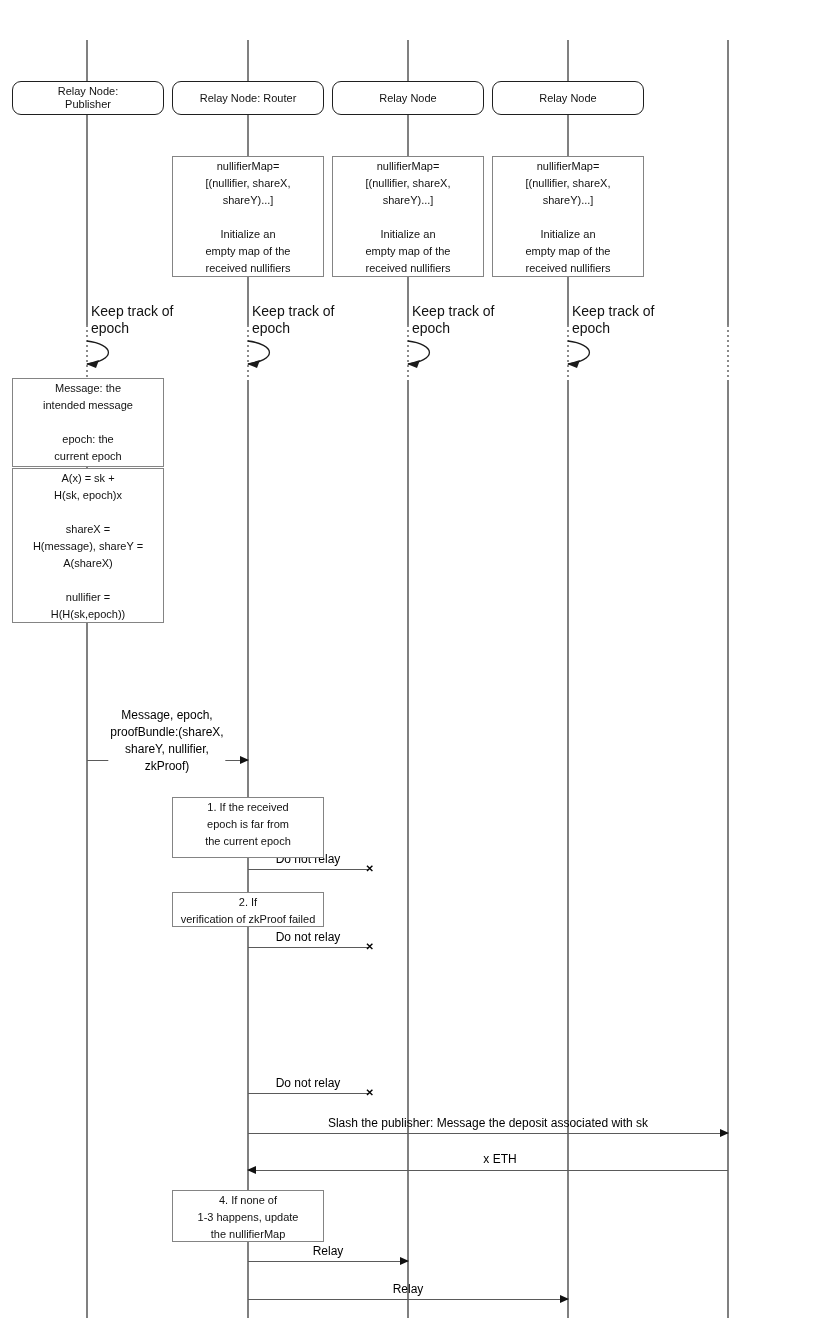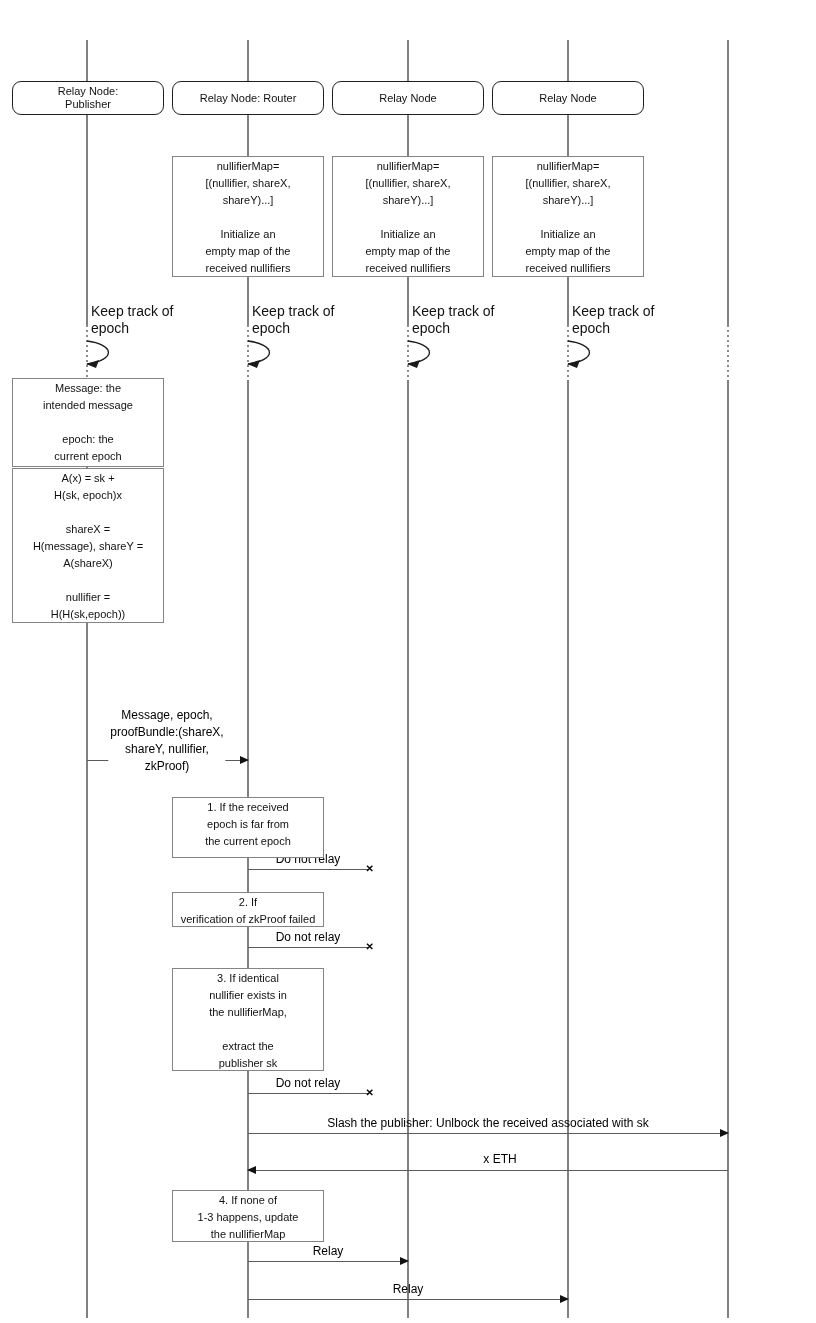--- a/index.html
+++ b/index.html
@@ -154,32 +154,26 @@
     <span class="x-end">✕</span>
   </div>
 
   <div class="note" style="left:172px;top:892px;height:35px;">2. If
 verification of zkProof failed</div>
   <div class="msg-label" style="left:308px;top:930px;">Do not relay</div>
   <div class="arrow" style="left:248px;top:947px;width:120px;">
     <span class="x-end">✕</span>
   </div>
 
-  <div class="note" style="left:172px;top:968px;height:103px;">3. If identical
-nullifier exists in
-the nullifierMap,
-
-extract the
-publisher sk</div>
   <div class="msg-label" style="left:308px;top:1076px;">Do not relay</div>
   <div class="arrow" style="left:248px;top:1093px;width:120px;">
     <span class="x-end">✕</span>
   </div>
 
-  <div class="msg-label" style="left:488px;top:1116px;">Slash the publisher: Unlbock the received associated with sk</div>
+  <div class="msg-label" style="left:488px;top:1116px;">Slash the publisher: Message the deposit associated with sk</div>
   <div class="arrow" style="left:248px;top:1133px;width:480px;">
     <span class="ah-right"></span>
   </div>
 
   <div class="msg-label" style="left:500px;top:1152px;">x ETH</div>
   <div class="arrow" style="left:248px;top:1170px;width:480px;">
     <span class="ah-left"></span>
   </div>
 
   <div class="note" style="left:172px;top:1190px;height:52px;">4. If none of

